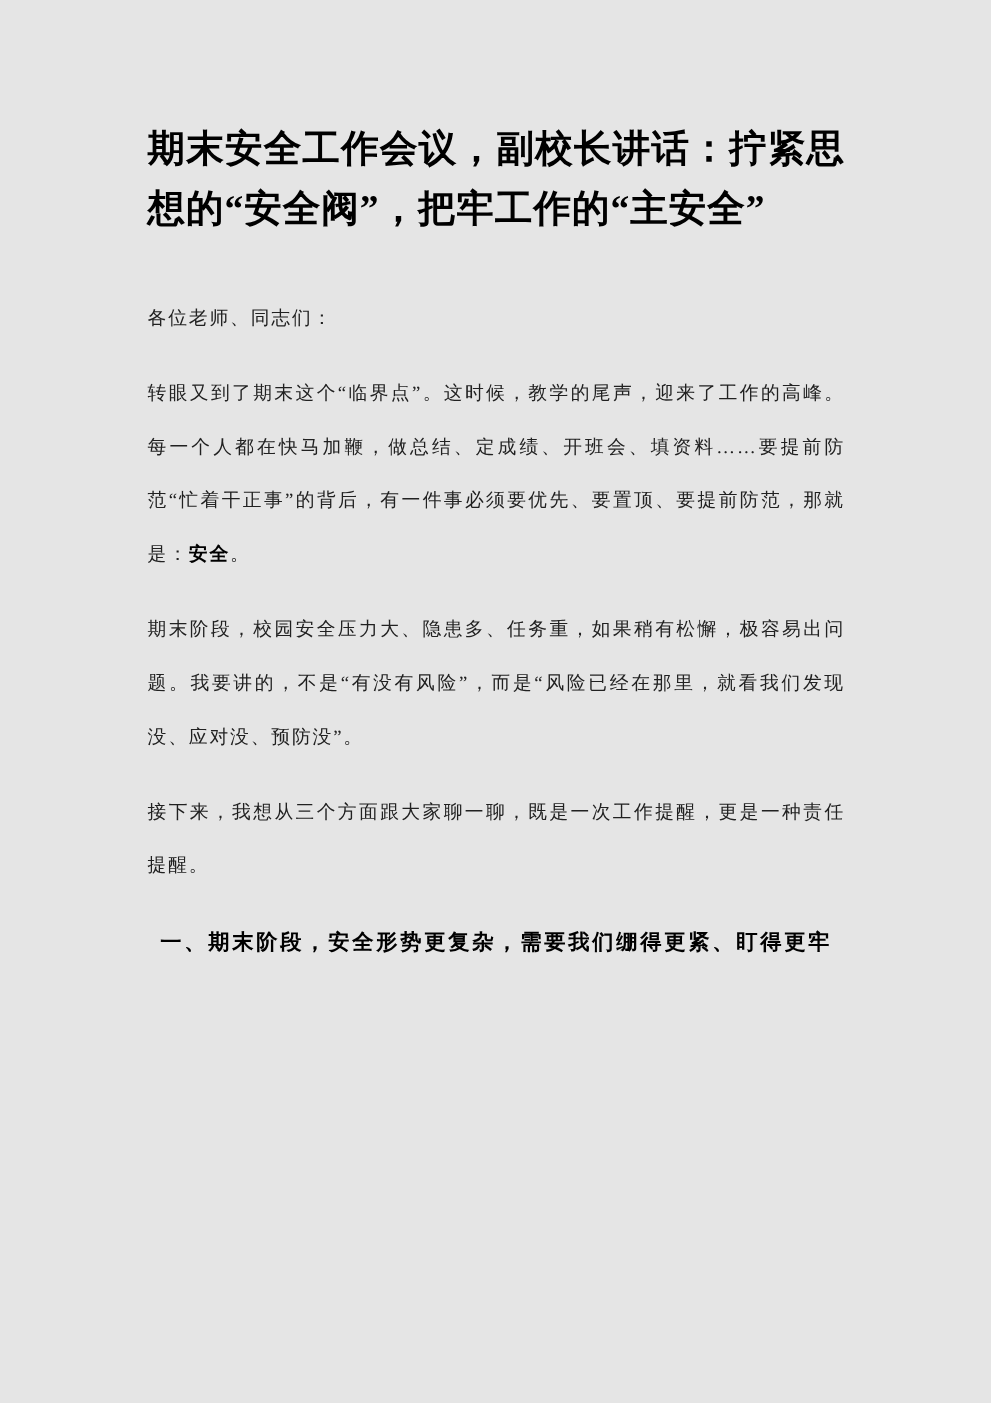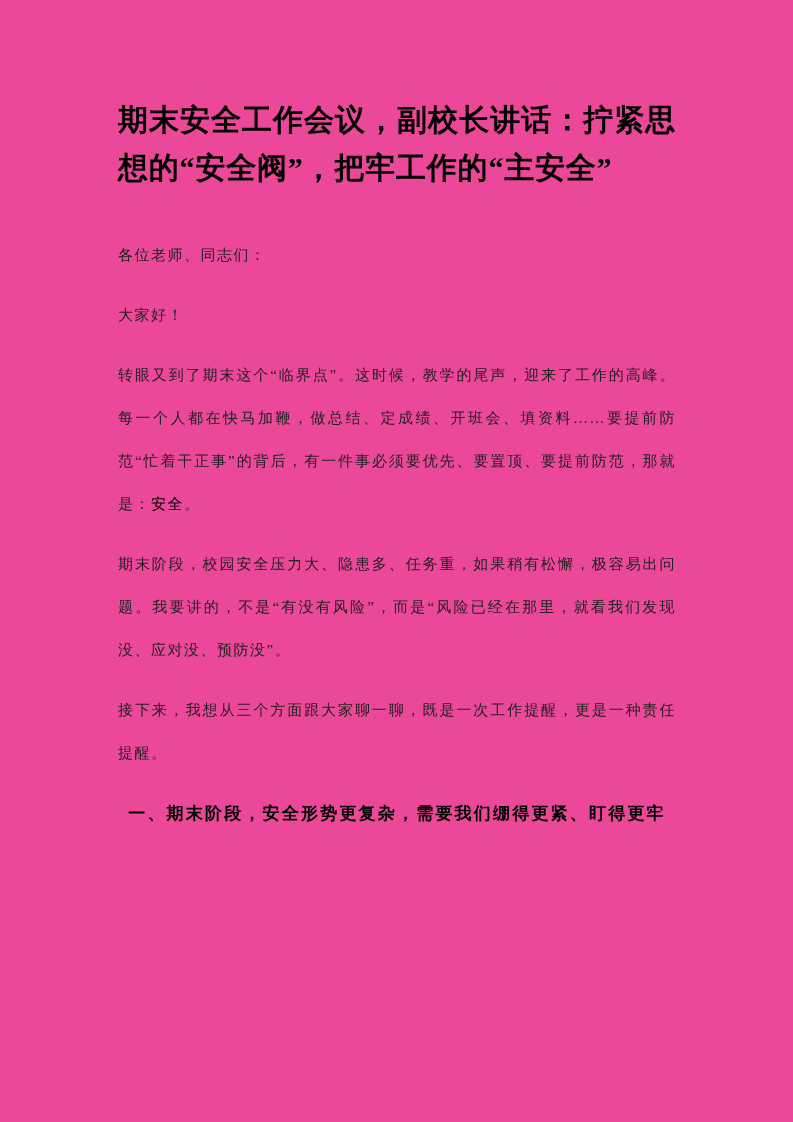--- a/index.html
+++ b/index.html
@@ -4,21 +4,21 @@
 <style>
   html, body {
     margin: 0;
     padding: 0;
     background: #ffffff;
   }
   .page {
     position: relative;
     width: 793px;
     height: 1122px;
-    background: #ec4899;
+    background: #e5e5e5;
     overflow: hidden;
     font-family: "Liberation Serif", "DejaVu Serif", serif;
     color: #212121;
   }
   .doc-content {
     position: absolute;
     left: 118px;
     top: 96px;
     width: 558px;
   }
@@ -42,32 +42,31 @@
   .block-heading {
     margin: 0 0 17px 0;
     font-size: 17px;
     line-height: 43px;
     letter-spacing: 2.2px;
     font-weight: 700;
     color: #000000;
     text-align: center;
   }
   .run-bold {
-    font-weight: 400;
+    font-weight: 700;
     color: #000000;
   }
 </style>
 </head>
 <body>
 
 <div class="page">
   <div class="doc-content">
     <h1 class="doc-title">期末安全工作会议，副校长讲话：拧紧思想的“安全阀”，把牢工作的“主安全”</h1>
     <div id="doc-blocks">
         <p class="block-paragraph"><span>各位老师、同志们：</span></p>
-        <p class="block-paragraph"><span>大家好！</span></p>
         <p class="block-paragraph"><span>转眼又到了期末这个“临界点”。这时候，教学的尾声，迎来了工作的高峰。每一个人都在快马加鞭，做总结、定成绩、开班会、填资料……要提前防范“忙着干正事”的背后，有一件事必须要优先、要置顶、要提前防范，那就是：</span><span class="run-bold">安全</span><span>。</span></p>
         <p class="block-paragraph"><span>期末阶段，校园安全压力大、隐患多、任务重，如果稍有松懈，极容易出问题。我要讲的，不是“有没有风险”，而是“风险已经在那里，就看我们发现没、应对没、预防没”。</span></p>
         <p class="block-paragraph"><span>接下来，我想从三个方面跟大家聊一聊，既是一次工作提醒，更是一种责任提醒。</span></p>
         <h2 class="block-heading"><span>一、期末阶段，安全形势更复杂，需要我们绷得更紧、盯得更牢</span></h2>
       </div>
   </div>
 </div>
 
 </body></html>

